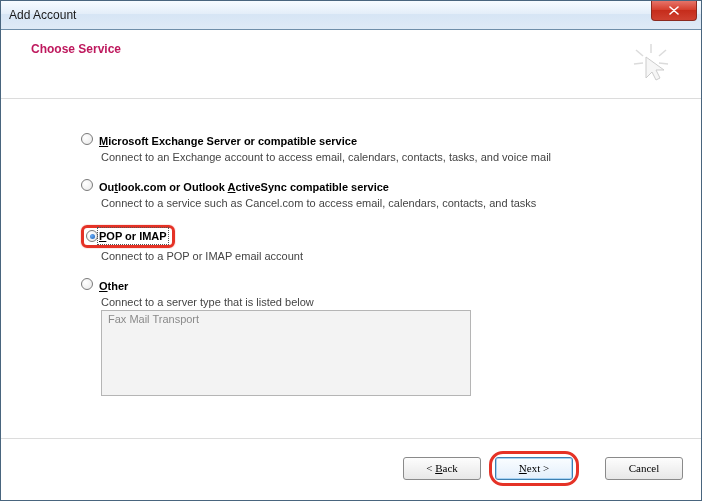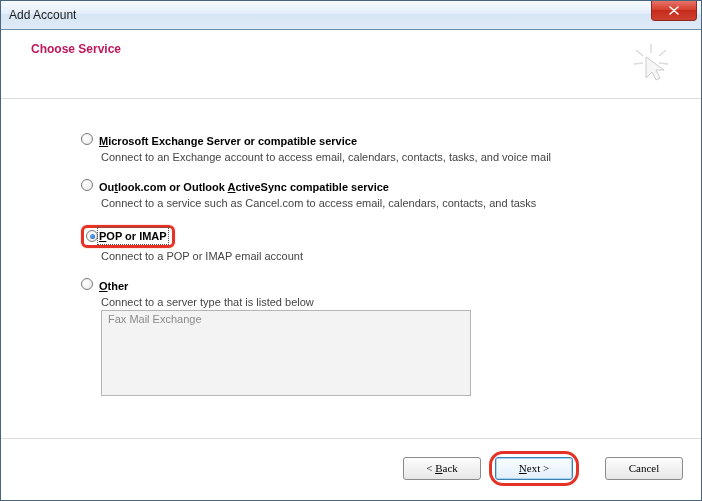--- a/index.html
+++ b/index.html
@@ -248,21 +248,21 @@
       <div class="opt-desc">Connect to a POP or IMAP email account</div>
     </div>
 
     <div class="opt-row">
       <div class="opt-head">
         <span class="radio"></span>
         <span class="opt-label"><span class="ul">O</span><span>ther</span></span>
       </div>
       <div class="opt-desc" style="margin-bottom:2px">Connect to a server type that is listed below</div>
       <div class="listbox">
-        <div>Fax Mail Exchange</div>
+        <div>Fax Mail Transport</div>
       </div>
     </div>
 
   </div>
 
   <div class="footer">
     <button class="btn"><span>&lt; </span><span class="ul">B</span><span>ack</span></button>
     <span class="highlight-wrap">
       <button class="btn btn-default"><span class="ul">N</span><span>ext &gt;</span></button>
     </span>

